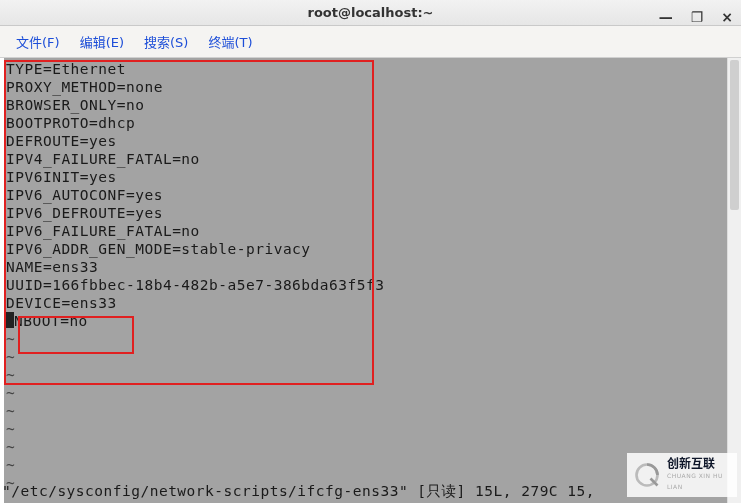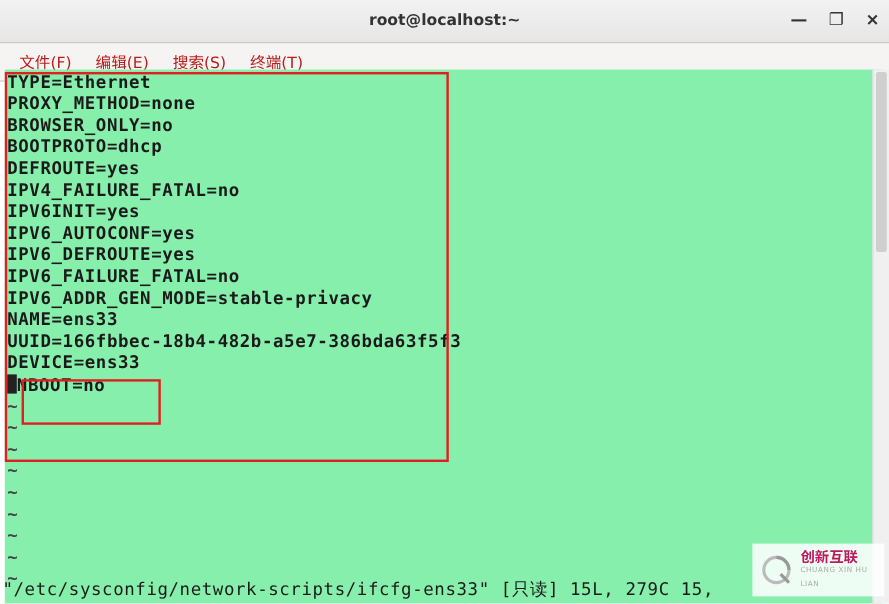--- a/index.html
+++ b/index.html
@@ -5,21 +5,21 @@
   * { box-sizing: border-box; }
   html, body {
     margin: 0; padding: 0;
     width: 741px; height: 503px;
     font-family: "DejaVu Sans", "Noto Sans CJK SC", sans-serif;
     background: #fff;
     overflow: hidden;
     position: relative;
   }
   .titlebar {
-    height: 36px;
+    height: 26px;
     background: linear-gradient(#f2f2f2, #e6e6e6);
     border-bottom: 1px solid #c9c9c9;
     display: flex;
     align-items: center;
     justify-content: center;
     position: relative;
     color: #333;
     font-size: 13px;
     font-weight: bold;
   }
@@ -35,31 +35,30 @@
   }
   .title-controls span { cursor: pointer; }
   .menubar {
     height: 32px;
     background: #f5f4f2;
     border-bottom: 1px solid #d0d0d0;
     display: flex;
     align-items: center;
     padding: 0 6px;
     font-size: 13px;
-    color: #b91c1c;
+    color: #1d4ed8;
   }
   .menubar .menu-item {
     padding: 2px 10px;
     cursor: pointer;
   }
   .terminal-wrap {
     position: absolute;
     left: 4px; right: 6px; top: 58px; bottom: 0;
-    background: #86efac;
-    font-weight: bold;
+    background: #a3a3a3;
   }
   .terminal {
     position: absolute;
     left: 2px; top: 2px; right: 2px; bottom: 2px;
     font-family: "DejaVu Sans Mono", "Noto Sans Mono CJK SC", monospace;
     font-size: 14.5px;
     line-height: 18px;
     color: #1a1a1a;
     white-space: pre;
     letter-spacing: 0.5px;
@@ -145,18 +144,18 @@
   <div class="scrollbar-thumb"></div>
 </div>
 
 <div class="watermark">
   <svg width="28" height="28" viewBox="0 0 32 32">
     <circle cx="16" cy="16" r="12" fill="none" stroke="#bbb" stroke-width="3"></circle>
     <path d="M16 4 A12 12 0 0 1 28 16" fill="none" stroke="#999" stroke-width="3"></path>
     <line x1="20" y1="20" x2="28" y2="28" stroke="#999" stroke-width="3"></line>
   </svg>
   <div class="wm-text">
-    <div style="font-size:12px;color:#be185d;font-weight:bold;">创新互联</div>
+    <div style="font-size:12px;color:#0f172a;font-weight:bold;">创新互联</div>
     <div style="font-size:6px;color:#aaa;letter-spacing:0.5px;">CHUANG XIN HU LIAN</div>
   </div>
 </div>
 
 <div class="status-line">"/etc/sysconfig/network-scripts/ifcfg-ens33" [只读] 15L, 279C 15,</div>
 
 </body></html>

